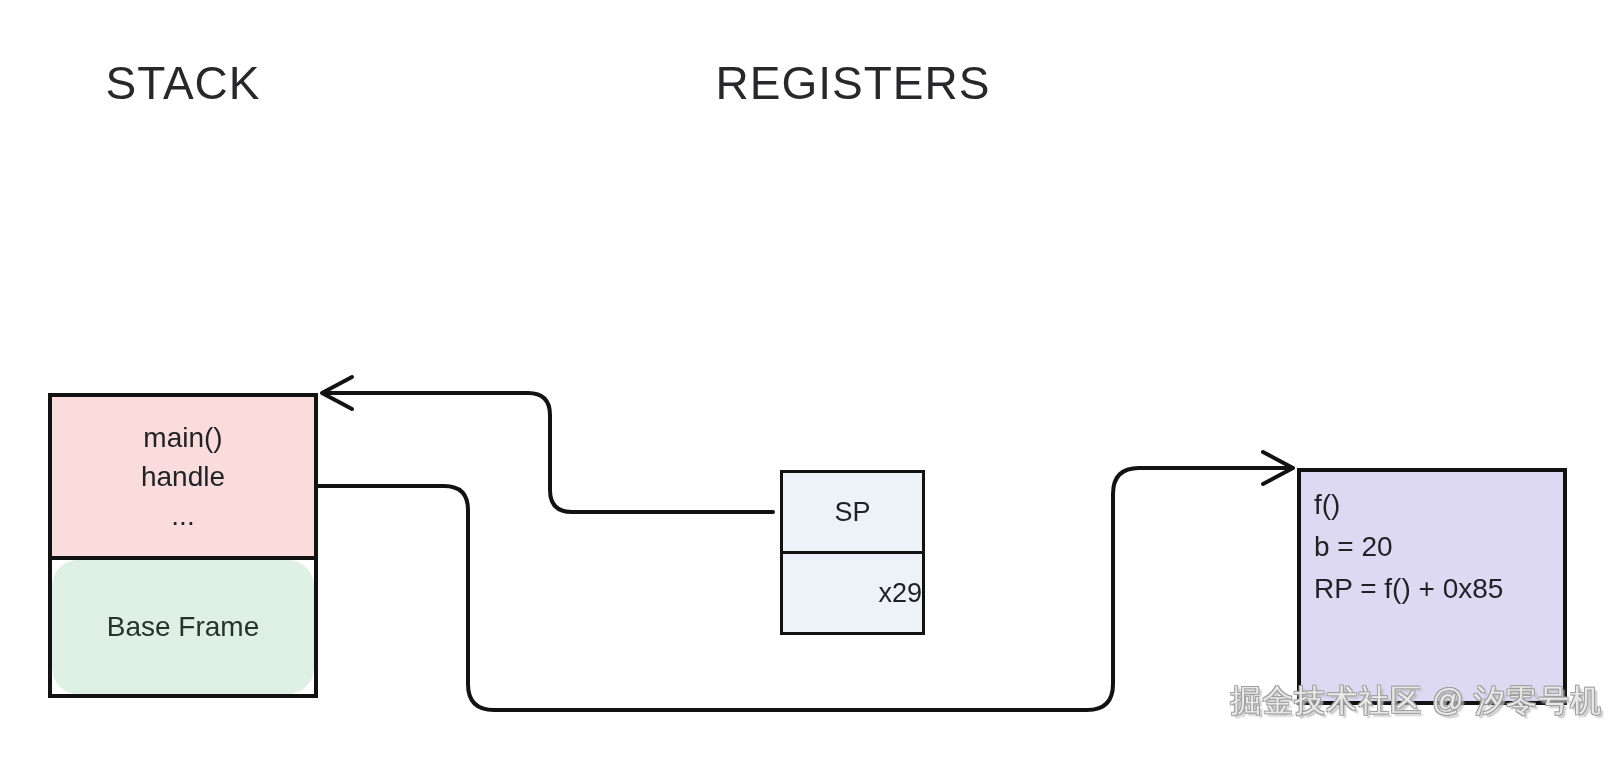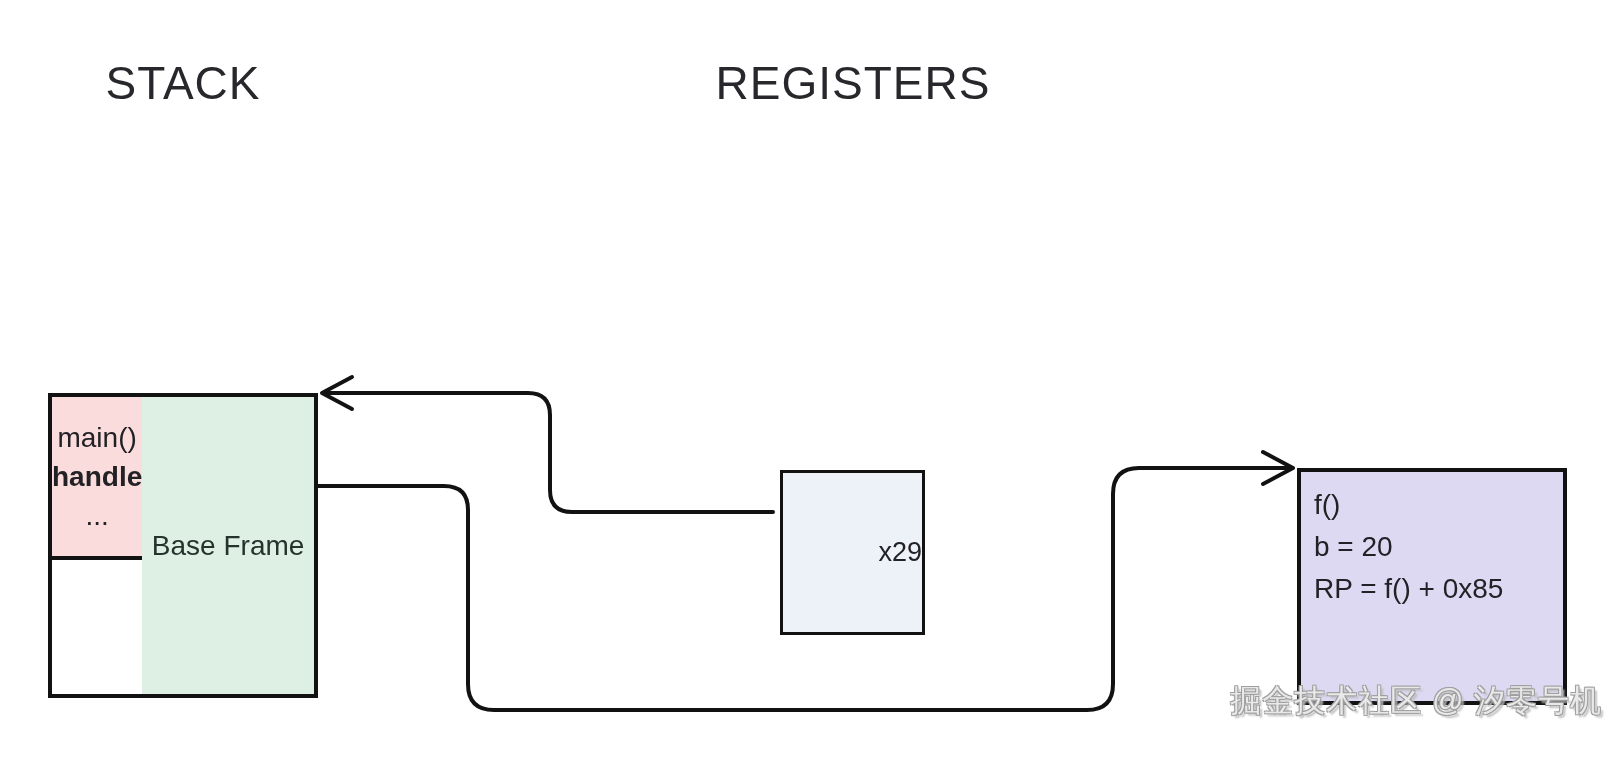--- a/index.html
+++ b/index.html
@@ -9,28 +9,28 @@
   }
   .wires{position:absolute;left:0;top:0;width:1616px;height:774px;}
   .wires path{fill:none;stroke:#121212;stroke-width:4;stroke-linecap:round;stroke-linejoin:round;}
   .title{
     position:absolute;top:56px;height:54px;line-height:54px;
     font-size:46px;font-weight:500;letter-spacing:1px;text-align:center;color:#28282c;
   }
   .title-stack{left:48px;width:270px;}
   .title-registers{left:705px;width:296px;}
   .title-heap{left:1297px;width:270px;}
-  .box{position:absolute;box-sizing:border-box;border:4px solid #121212;display:flex;flex-direction:row;}
+  .box{position:absolute;box-sizing:border-box;border:4px solid #121212;display:flex;flex-direction:column;}
   .stack-box{left:48px;top:393px;width:270px;height:305px;}
   .stack-frame{
     height:163px;flex:none;border-bottom:4px solid #121212;box-sizing:border-box;
     display:flex;flex-direction:column;align-items:center;justify-content:center;
     font-size:28px;line-height:39px;
   }
-  .stack-frame .bold{font-weight:700;}
+  .stack-frame .bold{font-weight:400;}
   .stack-base{
     flex:1;display:flex;align-items:center;justify-content:center;
     font-size:28px;color:#25332d;
   }
   .registers-box{left:780px;top:470px;width:145px;height:165px;border-width:3px;}
   .reg-cell{
     flex:1;display:flex;align-items:center;justify-content:center;
     font-size:27px;box-sizing:border-box;
   }
   .reg-cell.first{border-bottom:3px solid #121212;}
@@ -59,26 +59,29 @@
 
   <div class="title title-registers" style="color: rgb(40, 40, 44);">REGISTERS</div>
   <div class="title title-stack" style="color: rgb(40, 40, 44);">STACK</div>
 
   <div class="box stack-box">
     <div class="stack-frame" style="background-color: rgb(251, 220, 220);">
       <div>main()</div>
       <div class="bold">handle</div>
       <div>...</div>
     </div>
-    <div class="stack-base" style="background-color: rgb(222, 240, 228);">
+    <div class="stack-base" style="background-color: rgb(222, 240, 228); border-radius: 26px;">
       <span>Base Frame</span>
     </div>
   </div>
 
   <div class="box registers-box">
+    <div class="reg-cell first" style="background-color: rgb(237, 241, 248);">
+      <span>SP</span>
+    </div>
     <div class="reg-cell" style="background-color: rgb(237, 241, 248); justify-content: flex-end;">
       <span>x29</span>
     </div>
   </div>
 
   <div class="box heap-box" style="background-color: rgb(222, 217, 243);">
     <div class="heap-line">f()</div>
     <div class="heap-line">b = 20</div>
     <div class="heap-line">RP = f() + 0x85</div>
   </div>

